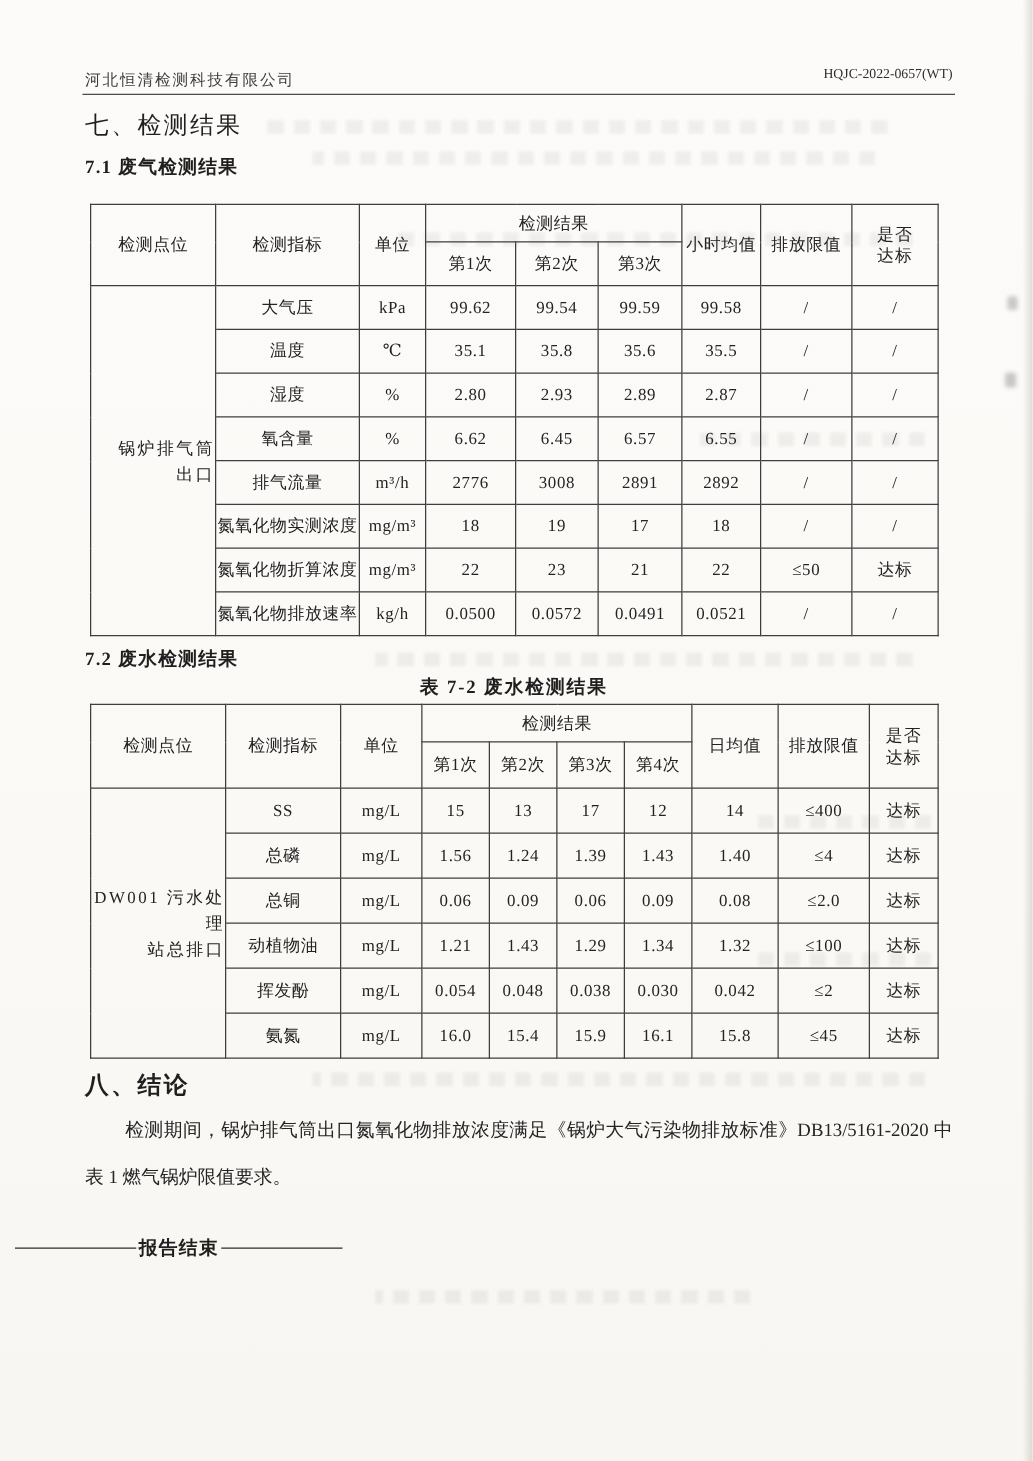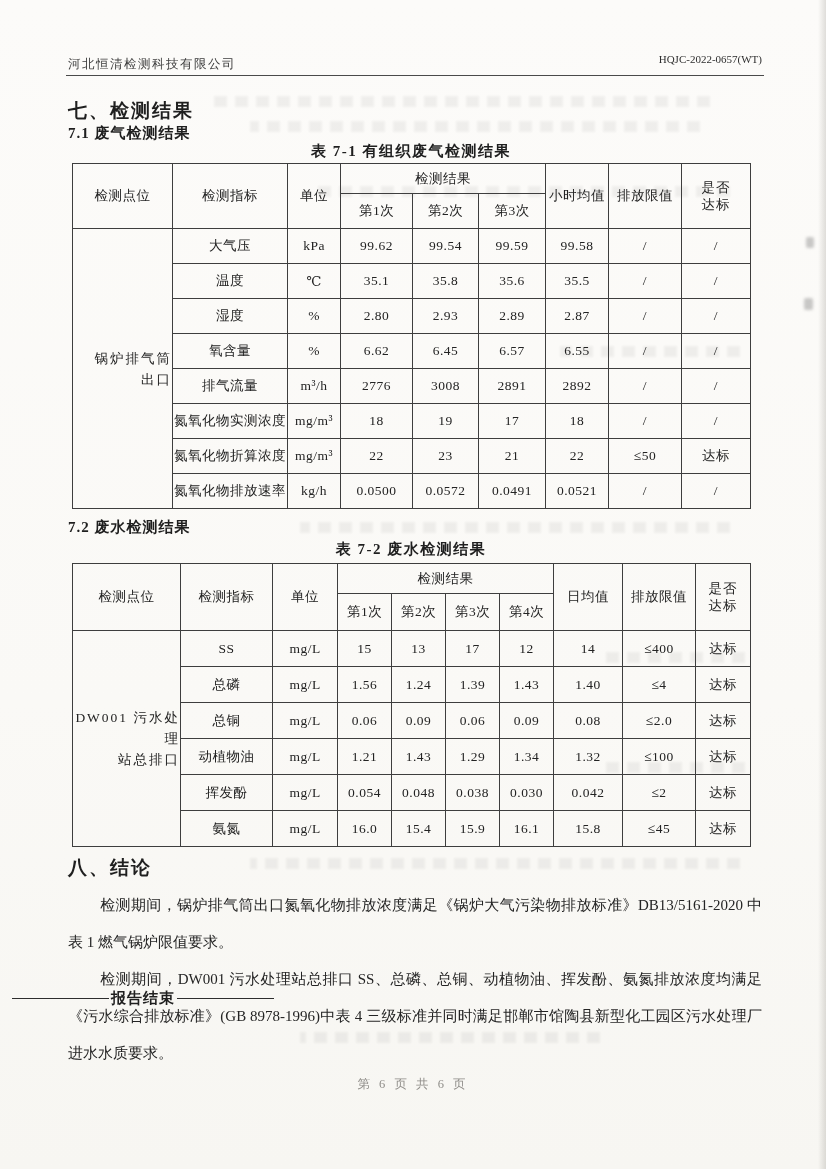--- a/index.html
+++ b/index.html
@@ -9,21 +9,21 @@
     font-family:"Liberation Serif","DejaVu Serif",serif;
     color:#262626;overflow:hidden;
   }
   .edge-shade{position:absolute;right:0;top:0;width:8px;height:100%;
     background:linear-gradient(90deg,rgba(0,0,0,0) 0%,rgba(90,85,75,.18) 100%);}
   
   .hdr-company{position:absolute;left:68px;top:56px;font-size:12.5px;color:#3d3d3d;letter-spacing:1.5px;}
   .hdr-no{position:absolute;right:64px;top:53px;font-size:11px;color:#2e2e2e;}
   .hdr-rule{position:absolute;left:66px;right:62px;top:75px;border-top:1.6px solid #4a4a4a;height:0;}
   
-  .h-main{position:absolute;left:68px;top:87px;font-size:19px;font-weight:bold;letter-spacing:2px;color:#1f1f1f;margin-top:11px;}
+  .h-main{position:absolute;left:68px;top:87px;font-size:19px;font-weight:normal;letter-spacing:2px;color:#1f1f1f;}
   .h-sub{position:absolute;left:68px;font-size:15px;font-weight:bold;letter-spacing:1px;color:#1f1f1f;}
   .h-sub1{top:124px;} .h-sub2{top:518px;}
   .t-caption{position:absolute;left:72px;width:678px;text-align:center;font-size:15px;font-weight:bold;letter-spacing:1.5px;color:#1f1f1f;}
   .t-caption1{top:142px;} .t-caption2{top:540px;}
   
   table{position:absolute;left:72px;border-collapse:collapse;table-layout:fixed;border:1.6px solid #333;}
   #t1{top:163px;width:678px;} #t2{top:563px;width:678px;}
   th,td{border:1px solid #3e3e3e;font-weight:normal;text-align:center;vertical-align:middle;
     padding:0;font-size:13.5px;color:#232323;letter-spacing:.5px;overflow:hidden;}
   #t1 tr.h1{height:30px;} #t1 tr.h2{height:35px;} #t1 tbody tr{height:35px;}
@@ -63,21 +63,20 @@
   <div class="ghost" style="left:300px;top:1032px;width:300px"></div>
   <div class="smudge" style="left:806px;top:237px;width:8px;height:11px"></div>
   <div class="smudge" style="left:804px;top:298px;width:9px;height:12px"></div>
 
   <div class="hdr-company">河北恒清检测科技有限公司</div>
   <div class="hdr-no">HQJC-2022-0657(WT)</div>
   <div class="hdr-rule"></div>
 
   <div class="h-main">七、检测结果</div>
   <div class="h-sub h-sub1">7.1 废气检测结果</div>
-  <div class="t-caption t-caption1">表 7-1  有组织废气检测结果</div>
 
   <table id="t1">
     <colgroup>
       <col style="width:100px">
         <col style="width:115px">
         <col style="width:53px">
       <col style="width:72px">
         <col style="width:66px">
         <col style="width:67px">
       <col style="width:63px">
@@ -297,23 +296,21 @@
         <td>15.8</td>
         <td>≤45</td>
         <td>达标</td>
       </tr>
     </tbody>
   </table>
 
   <div class="h-concl">八、结论</div>
   <div class="paras">
     <p>检测期间，锅炉排气筒出口氮氧化物排放浓度满足《锅炉大气污染物排放标准》DB13/5161-2020 中表 1 燃气锅炉限值要求。</p>
-    <p>检测期间，DW001 污水处理站总排口 SS、总磷、总铜、动植物油、挥发酚、氨氮排放浓度均满足《污水综合排放标准》(GB 8978-1996)中表 4 三级标准并同时满足邯郸市馆陶县新型化工园区污水处理厂进水水质要求。</p>
   </div>
 
   <div class="endline">
     <span class="dash"></span>
     <span class="lbl">报告结束</span>
     <span class="dash"></span>
   </div>
 
-  <div class="footer">第 6 页 共 6 页</div>
 </div>
 
 </body></html>

